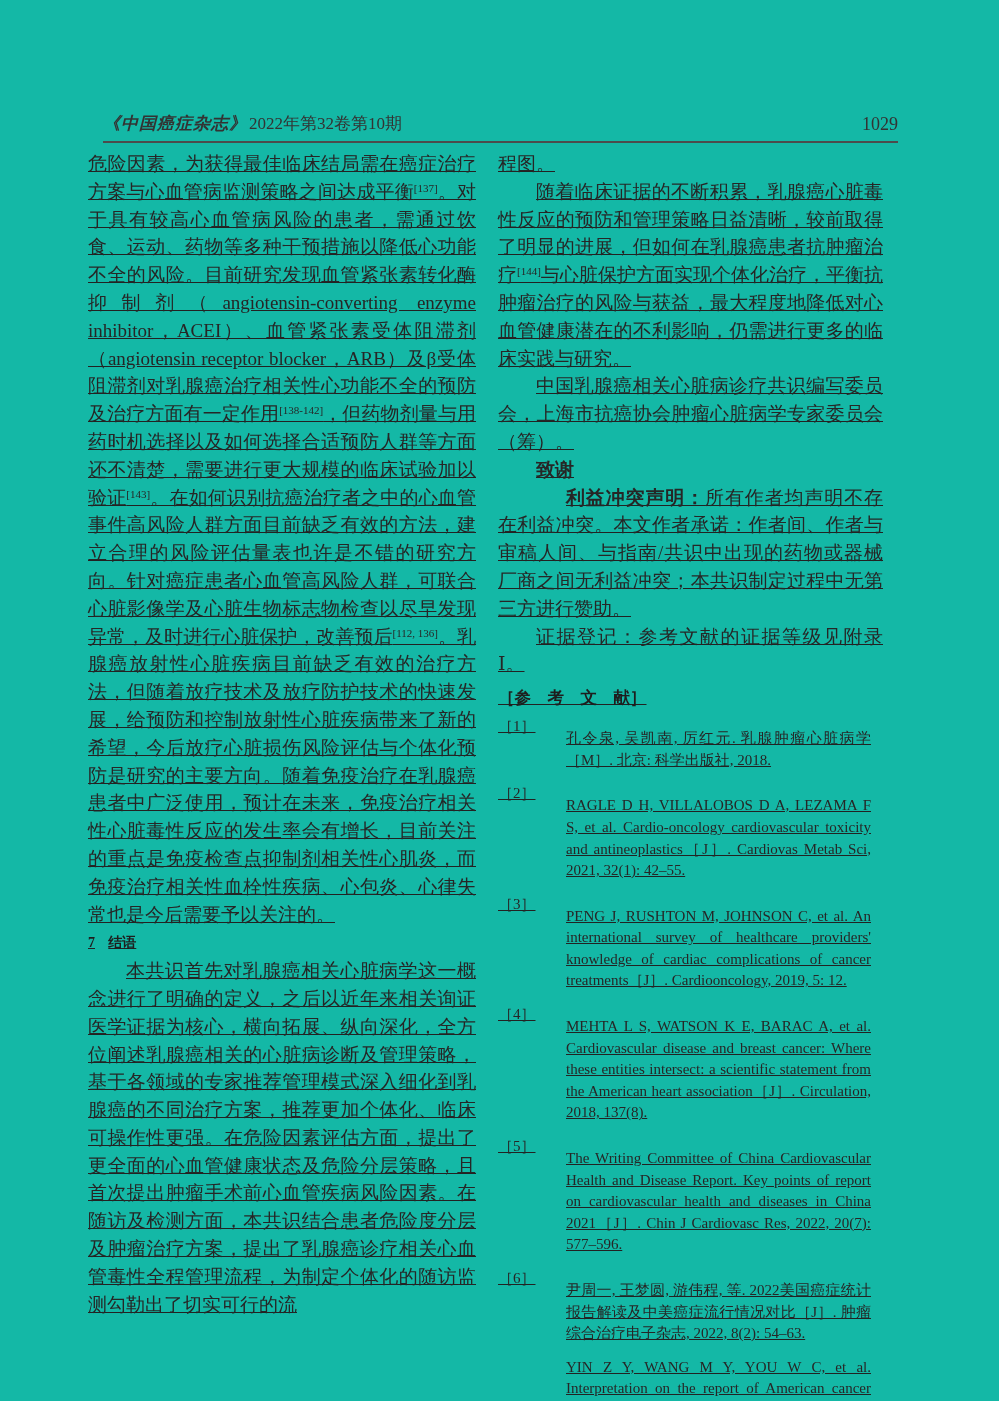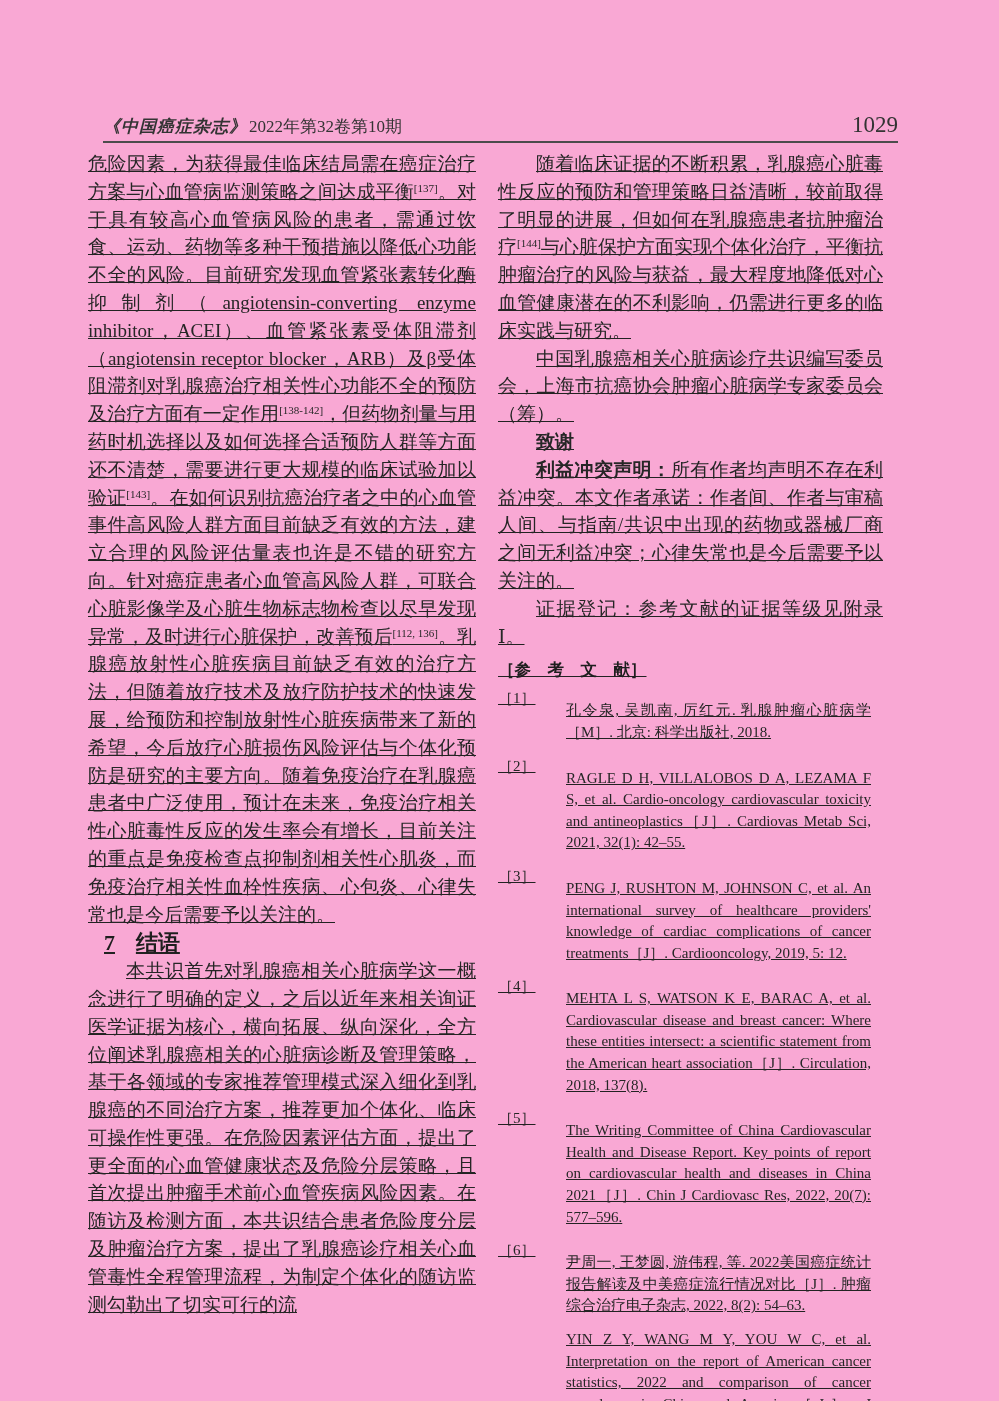--- a/index.html
+++ b/index.html
@@ -1,58 +1,58 @@
 <!DOCTYPE html>
 <html lang="zh"><head>
 <meta charset="utf-8">
 <style>
   html,body{margin:0;padding:0;background:#e8e8e8;}
   .page{
     position:relative;
     width:999px;height:1401px;
     margin:0 auto;
-    background:#f9a8d4;
+    background:#14b8a6;
     font-family:"Liberation Serif","DejaVu Serif",serif;
     color:#222;
     overflow:hidden;
   }
   
   .page-header{
     position:absolute;left:103px;top:112px;width:795px;
     display:flex;justify-content:space-between;align-items:flex-end;
     font-size:17px;color:#333;
   }
   .journal-name{font-weight:bold;font-style:italic;letter-spacing:1px;}
   .issue-info{margin-left:2px;}
-  .page-number{font-size:23px;color:#333;}
+  .page-number{font-size:18px;color:#333;}
   .header-rule{
     position:absolute;left:103px;top:141px;width:795px;height:2px;
     background:#4c4c4c;
   }
   
   .columns{
     position:absolute;left:88px;top:150px;width:795px;
     display:flex;gap:22px;text-decoration:underline;
   }
   .col{width:388px;}
   .col.right{width:385px;}
   .body-p{
     margin:0;
     font-size:19px;line-height:27.8px;
     text-align:justify;text-justify:inter-ideograph;
     color:#262626;
   }
   .indent{text-indent:2em;}
   sup{font-size:11px;line-height:0;vertical-align:6px;letter-spacing:0;}
   .section-heading{
-    margin:1px 0 0 16px;
-    font-size:22px;line-height:27.8px;font-weight:bold;color:#1e1e1e;
+    margin:1px 0 0 0;
+    font-size:14px;line-height:27.8px;font-weight:bold;color:#1e1e1e;
   }
   .section-heading .sec-num{margin-right:0.95em;}
-  .bold-lead{font-weight:bold;}
+  .bold-lead{font-weight:bold;margin-left:30px;}
   .ack-heading{font-weight:bold;}
   
   .ref-header{
     margin:9px 0 7px 0;
     font-size:16.5px;font-weight:bold;color:#1e1e1e;
     line-height:22px;
   }
   .ref-item{
     display:flex;
     font-size:15px;line-height:21.6px;color:#262626;
@@ -76,24 +76,25 @@
 
   <div class="columns">
 
     <div class="col left">
       <p class="body-p">危险因素，为获得最佳临床结局需在癌症治疗方案与心血管病监测策略之间达成平衡<sup>[137]</sup>。对于具有较高心血管病风险的患者，需通过饮食、运动、药物等多种干预措施以降低心功能不全的风险。目前研究发现血管紧张素转化酶抑制剂（angiotensin-converting enzyme inhibitor，ACEI）、血管紧张素受体阻滞剂（angiotensin receptor blocker，ARB）及β受体阻滞剂对乳腺癌治疗相关性心功能不全的预防及治疗方面有一定作用<sup>[138-142]</sup>，但药物剂量与用药时机选择以及如何选择合适预防人群等方面还不清楚，需要进行更大规模的临床试验加以验证<sup>[143]</sup>。在如何识别抗癌治疗者之中的心血管事件高风险人群方面目前缺乏有效的方法，建立合理的风险评估量表也许是不错的研究方向。针对癌症患者心血管高风险人群，可联合心脏影像学及心脏生物标志物检查以尽早发现异常，及时进行心脏保护，改善预后<sup>[112, 136]</sup>。乳腺癌放射性心脏疾病目前缺乏有效的治疗方法，但随着放疗技术及放疗防护技术的快速发展，给预防和控制放射性心脏疾病带来了新的希望，今后放疗心脏损伤风险评估与个体化预防是研究的主要方向。随着免疫治疗在乳腺癌患者中广泛使用，预计在未来，免疫治疗相关性心脏毒性反应的发生率会有增长，目前关注的重点是免疫检查点抑制剂相关性心肌炎，而免疫治疗相关性血栓性疾病、心包炎、心律失常也是今后需要予以关注的。</p>
       <h2 class="section-heading"><span class="sec-num">7</span><span>结语</span></h2>
       <p class="body-p indent">本共识首先对乳腺癌相关心脏病学这一概念进行了明确的定义，之后以近年来相关询证医学证据为核心，横向拓展、纵向深化，全方位阐述乳腺癌相关的心脏病诊断及管理策略，基于各领域的专家推荐管理模式深入细化到乳腺癌的不同治疗方案，推荐更加个体化、临床可操作性更强。在危险因素评估方面，提出了更全面的心血管健康状态及危险分层策略，且首次提出肿瘤手术前心血管疾病风险因素。在随访及检测方面，本共识结合患者危险度分层及肿瘤治疗方案，提出了乳腺癌诊疗相关心血管毒性全程管理流程，为制定个体化的随访监测勾勒出了切实可行的流</p>
     </div>
 
     <div class="col right">
+      <p class="body-p">程图。</p>
       <p class="body-p indent">随着临床证据的不断积累，乳腺癌心脏毒性反应的预防和管理策略日益清晰，较前取得了明显的进展，但如何在乳腺癌患者抗肿瘤治疗<sup>[144]</sup>与心脏保护方面实现个体化治疗，平衡抗肿瘤治疗的风险与获益，最大程度地降低对心血管健康潜在的不利影响，仍需进行更多的临床实践与研究。</p>
       <p class="body-p indent">中国乳腺癌相关心脏病诊疗共识编写委员会，上海市抗癌协会肿瘤心脏病学专家委员会（筹）。</p>
       <p class="body-p indent ack-heading">致谢</p>
-      <p class="body-p indent"><span class="bold-lead">利益冲突声明：</span><span>所有作者均声明不存在利益冲突。本文作者承诺：作者间、作者与审稿人间、与指南/共识中出现的药物或器械厂商之间无利益冲突；心律失常也是今后需要予以关注的。</span></p>
+      <p class="body-p indent"><span class="bold-lead">利益冲突声明：</span><span>所有作者均声明不存在利益冲突。本文作者承诺：作者间、作者与审稿人间、与指南/共识中出现的药物或器械厂商之间无利益冲突；本共识制定过程中无第三方进行赞助。</span></p>
       <p class="body-p indent">证据登记：参考文献的证据等级见附录Ⅰ。</p>
 
       <div class="ref-header">［参　考　文　献］</div>
 
       <div>
 
         <div class="ref-item">
           <span class="ref-label">［1］</span>
           <div class="ref-text">
             <div class="ref-part">孔令泉, 吴凯南, 厉红元. 乳腺肿瘤心脏病学［M］. 北京: 科学出版社, 2018.</div>

